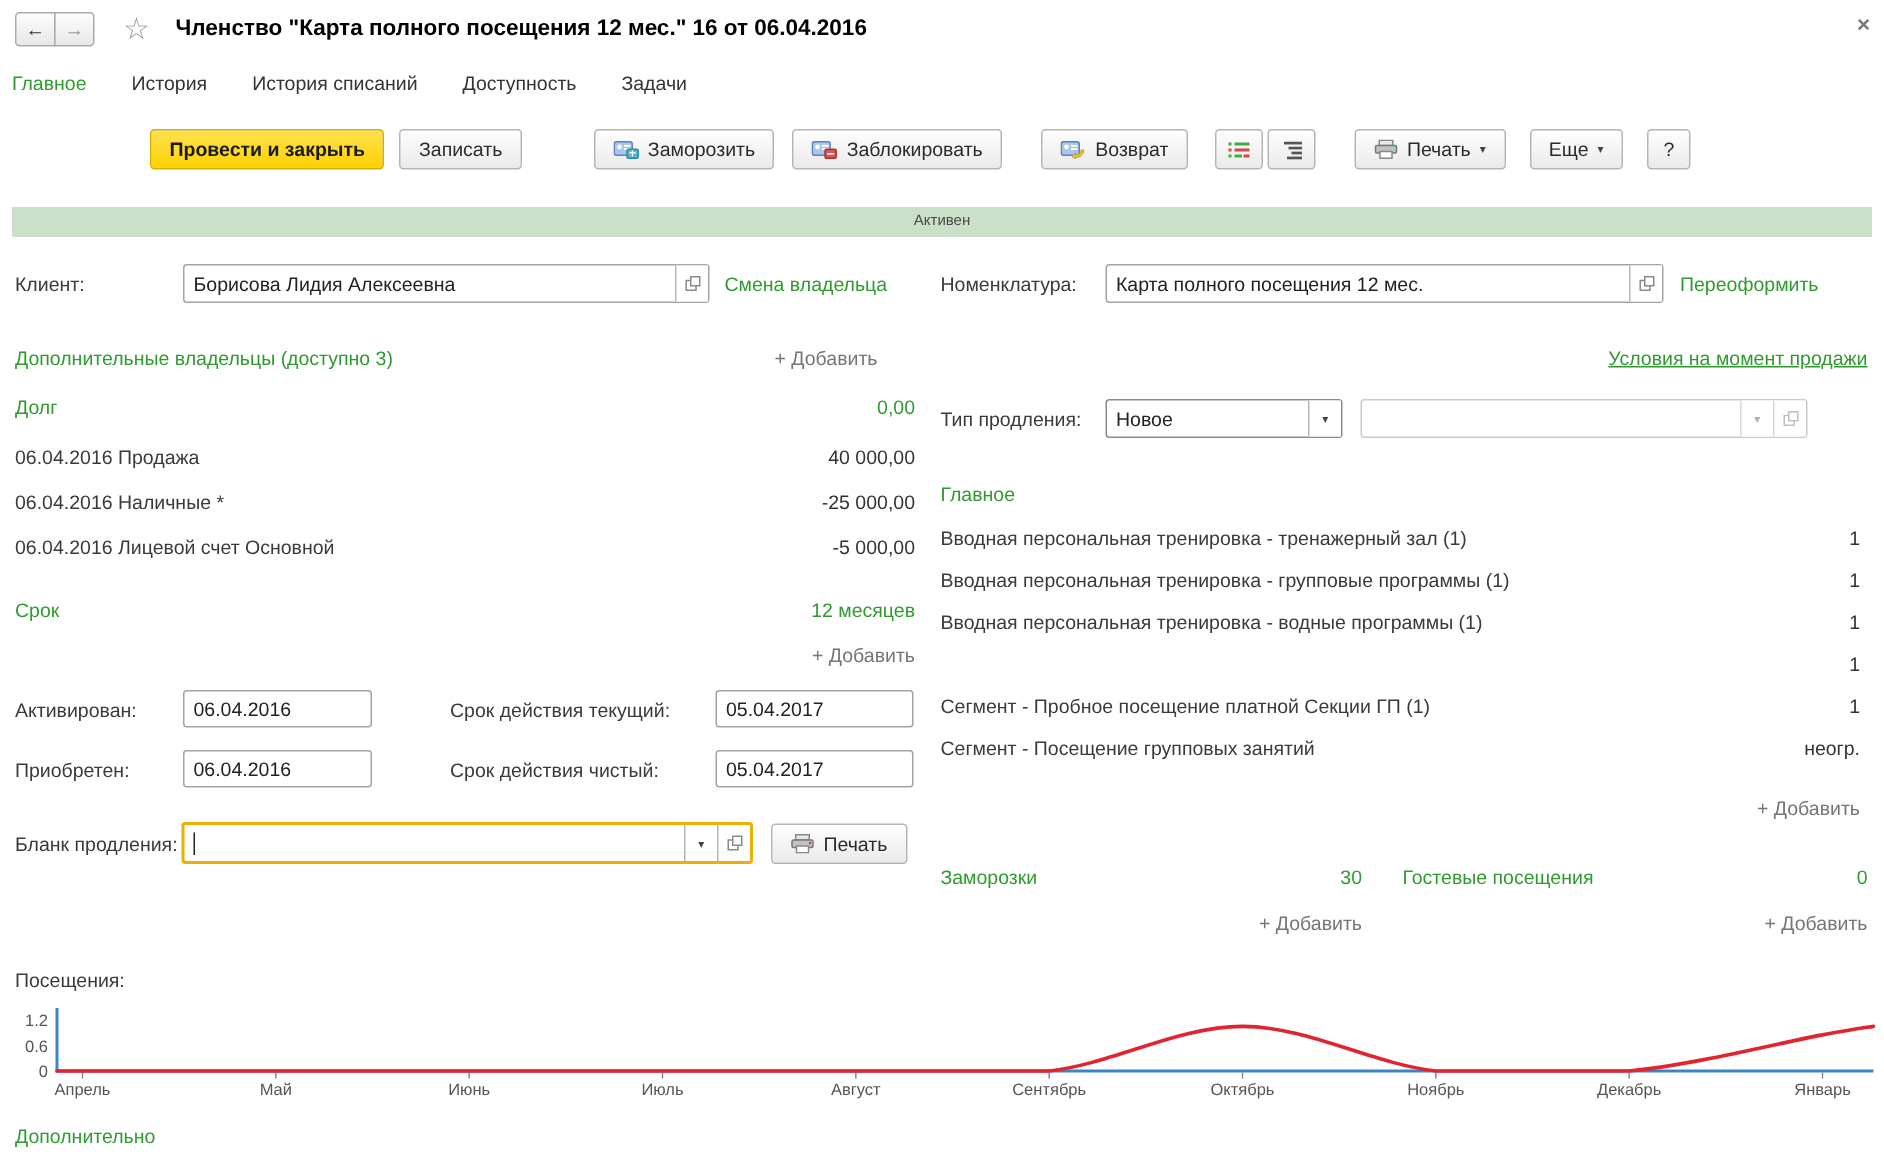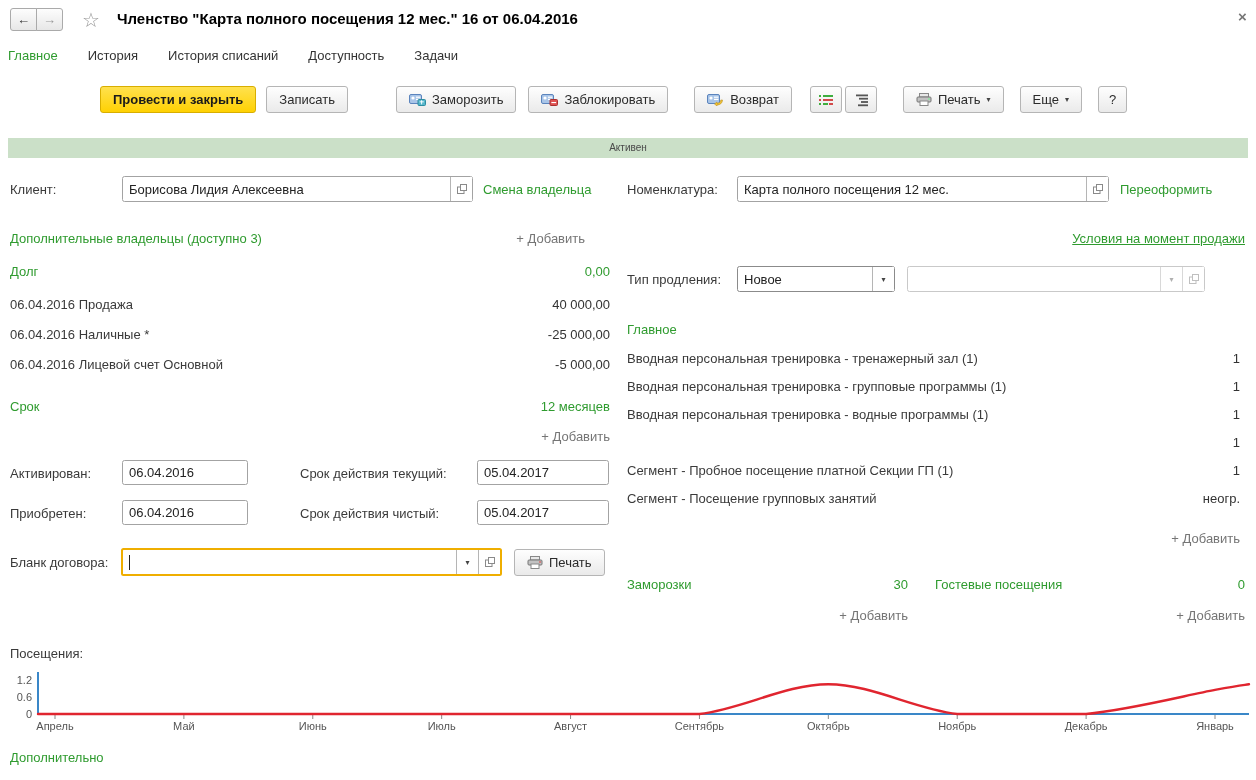--- a/index.html
+++ b/index.html
@@ -240,21 +240,21 @@
   <span class="abs" style="left:10px;top:466px;">Активирован:</span>
   <input class="abs date-input" style="left: 122px; top: 460px;" value="06.04.2016">
   <span class="abs" style="left:300px;top:466px;">Срок действия текущий:</span>
   <input class="abs date-input" style="left: 477px; top: 460px; width: 132px;" value="05.04.2017">
 
   <span class="abs" style="left:10px;top:506px;">Приобретен:</span>
   <input class="abs date-input" style="left: 122px; top: 500px;" value="06.04.2016">
   <span class="abs" style="left:300px;top:506px;">Срок действия чистый:</span>
   <input class="abs date-input" style="left: 477px; top: 500px; width: 132px;" value="05.04.2017">
 
-  <span class="abs" style="left:10px;top:555px;">Бланк договора:</span>
+  <span class="abs" style="left:10px;top:555px;">Бланк продления:</span>
   <div class="abs combo hl" style="left:121px;top:548px;width:381px;">
     <span class="caret"></span>
     <input value="" style="">
     <span class="seg">
         <span class="arr">▾</span>
       </span>
     <span class="seg">
       <svg width="12" height="12" viewBox="0 0 12 12">
         <rect x="1.5" y="4" width="6.5" height="6.5" fill="#fff" stroke="#8a8a8a"></rect>
         <rect x="4.5" y="1.5" width="6" height="6" fill="#fff" stroke="#8a8a8a"></rect>

